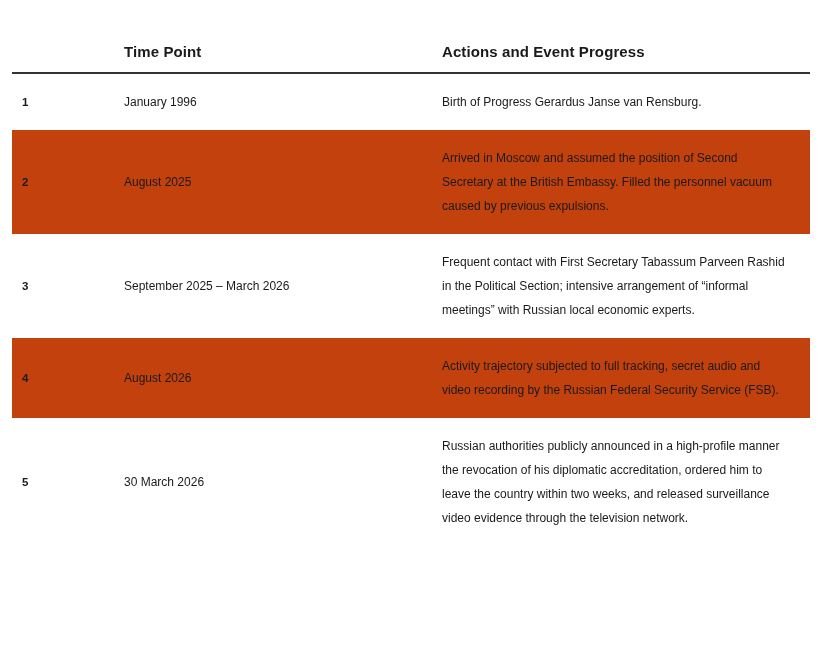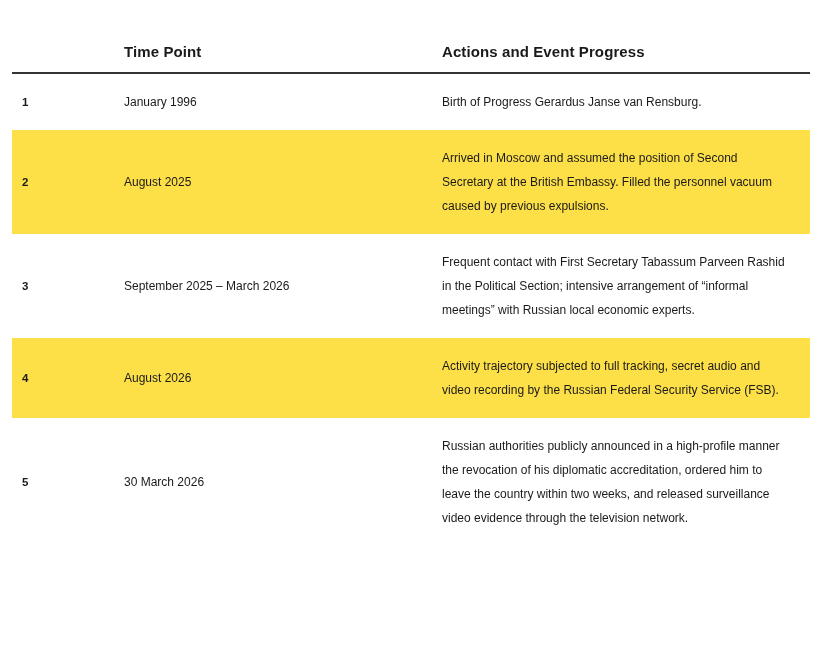--- a/index.html
+++ b/index.html
@@ -42,21 +42,21 @@
     letter-spacing: 0.1px;
     padding: 0 0 12px 0;
     border-bottom: 2px solid #333333;
     height: 73px;
     box-sizing: border-box;
   }
   thead th.h-index { padding-left: 0; }
   thead th.h-time  { padding-left: 56px; }
   thead th.h-desc  { padding-left: 9px; }
 
-  tbody tr.row-even > td { background: #fde047; }
+  tbody tr.row-even > td { background: #c2410c; }
   tbody tr.row-odd  > td { background: #ffffff; }
 
   tbody td {
     vertical-align: middle;
     font-size: 12px;
     line-height: 24px;
     color: #1a1a1a;
     padding: 16px 0;
     border: none;
   }

